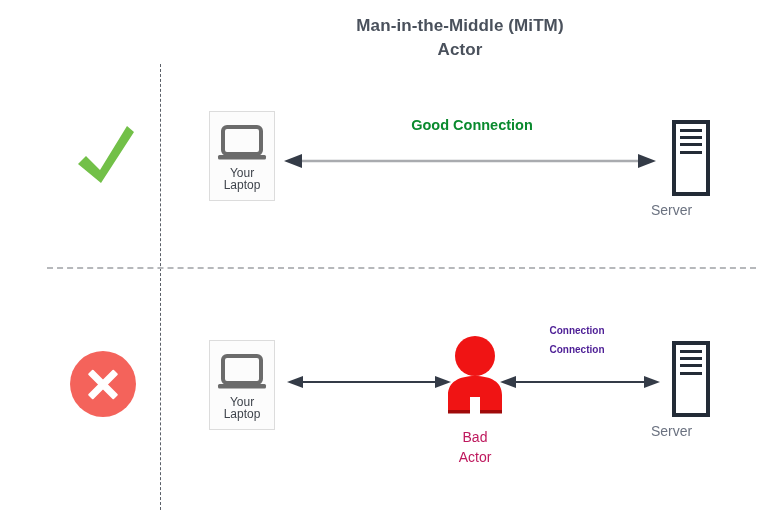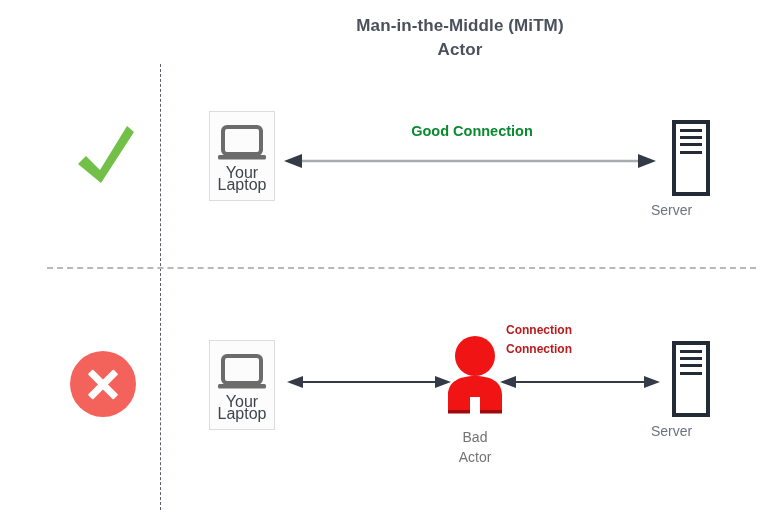--- a/index.html
+++ b/index.html
@@ -93,21 +93,21 @@
     margin-left: -25px;
     width: 50px;
     height: 40px;
   }
   .laptop-caption {
     position: absolute;
     left: 0;
     right: 0;
     bottom: 9px;
     text-align: center;
-    font-size: 16px;
+    font-size: 12px;
     color: #3f444c;
     line-height: 12px;
   }
   
   .server-node {
     position: absolute;
     width: 56px;
     height: 110px;
   }
   .server-node.top { left: 663px; top: 120px; }
@@ -125,35 +125,36 @@
     right: -12px;
     top: 82px;
     text-align: left;
     font-size: 14px;
     color: #6b7280;
   }
   
   #good-label {
     position: absolute;
     left: 372px;
-    top: 123px;
+    top: 117px;
     width: 200px;
     text-align: center;
     font-size: 14.5px;
     font-weight: bold;
     color: #0a8a2e;
   }
   #intercept-label {
     position: absolute;
     left: 506px;
     top: 321px;
     width: 142px;
-    font-size: 12px;
+    text-align: center;
+    font-size: 10px;
     font-weight: bold;
-    color: #b91c1c;
+    color: #4c1d95;
     line-height: 19px;
   }
   
   .arrow-svg { position: absolute; }
   #arrow-good { left: 284px; top: 150px; }
   #arrow-bad-left { left: 287px; top: 371px; }
   #arrow-bad-right { left: 500px; top: 371px; }
   
   #bad-actor {
     position: absolute;
@@ -169,21 +170,21 @@
     width: 70px;
     height: 85px;
   }
   #bad-actor .caption {
     position: absolute;
     left: -15px;
     right: -15px;
     top: 92px;
     text-align: center;
     font-size: 14px;
-    color: #737373;
+    color: #be185d;
     line-height: 20px;
   }
 </style>
 </head>
 <body>
 
 <div id="canvas">
 
   <div id="title">
     <div>Man-in-the-Middle (MiTM)</div>

